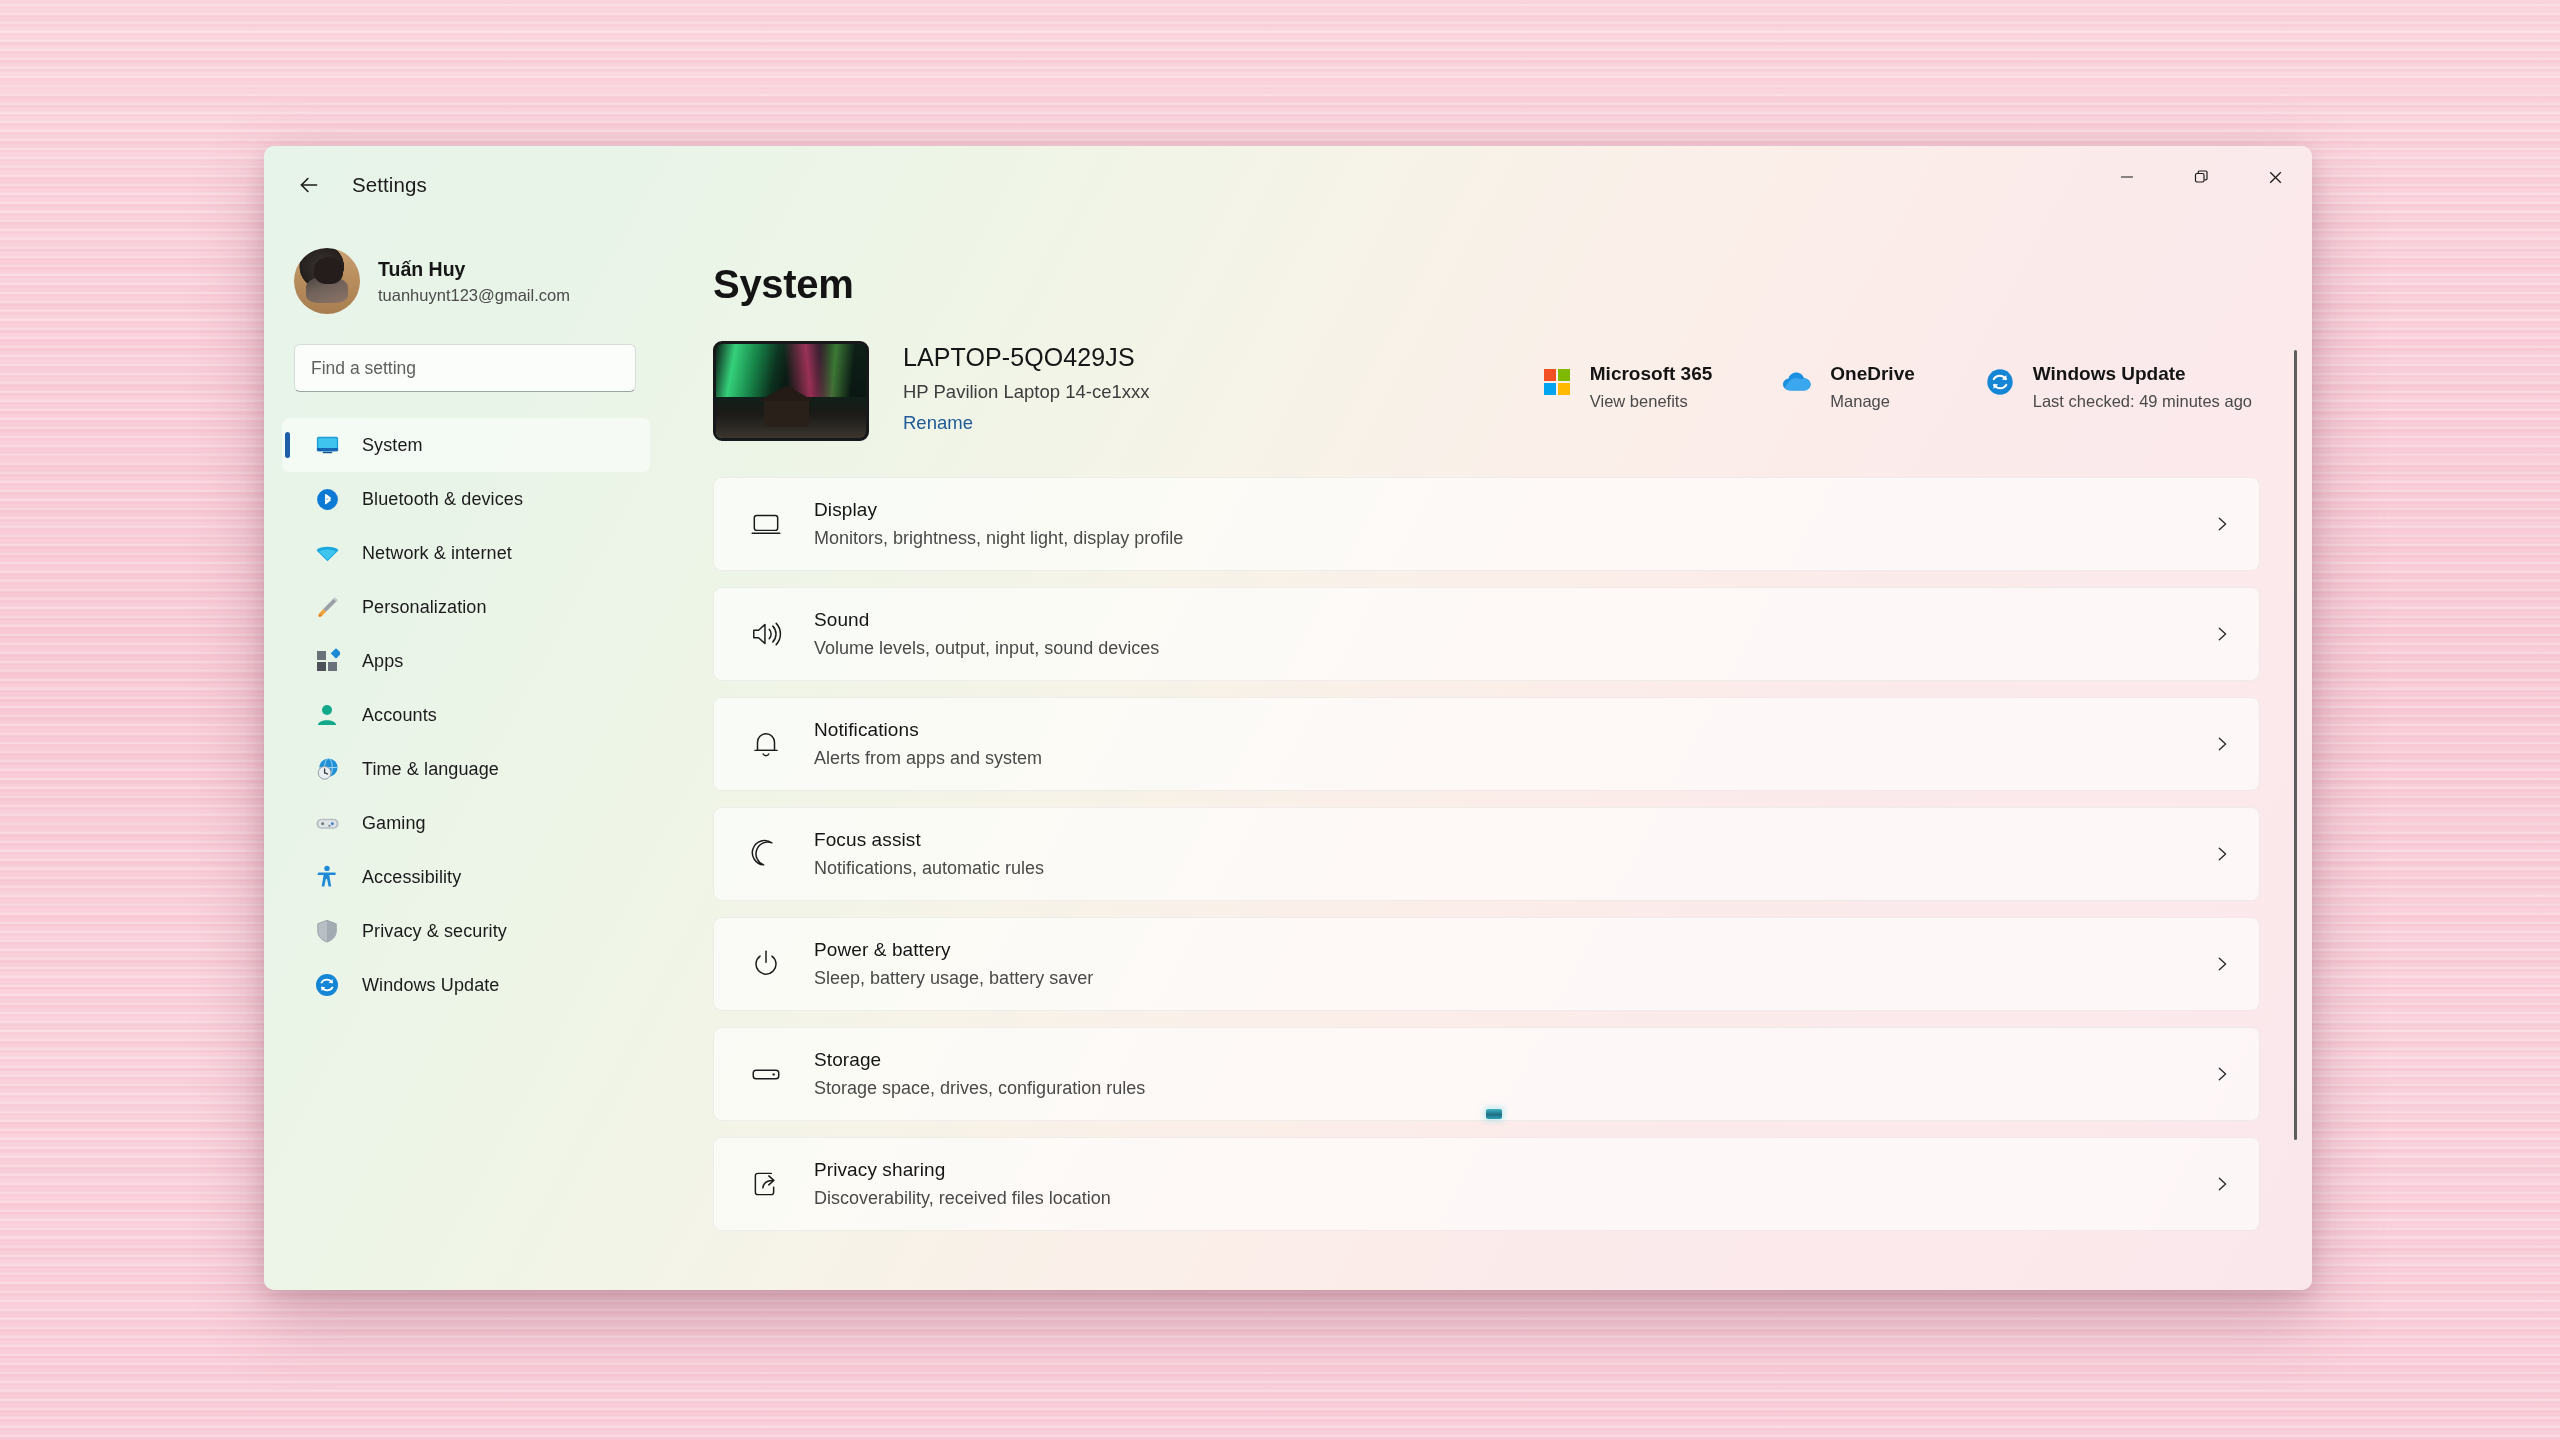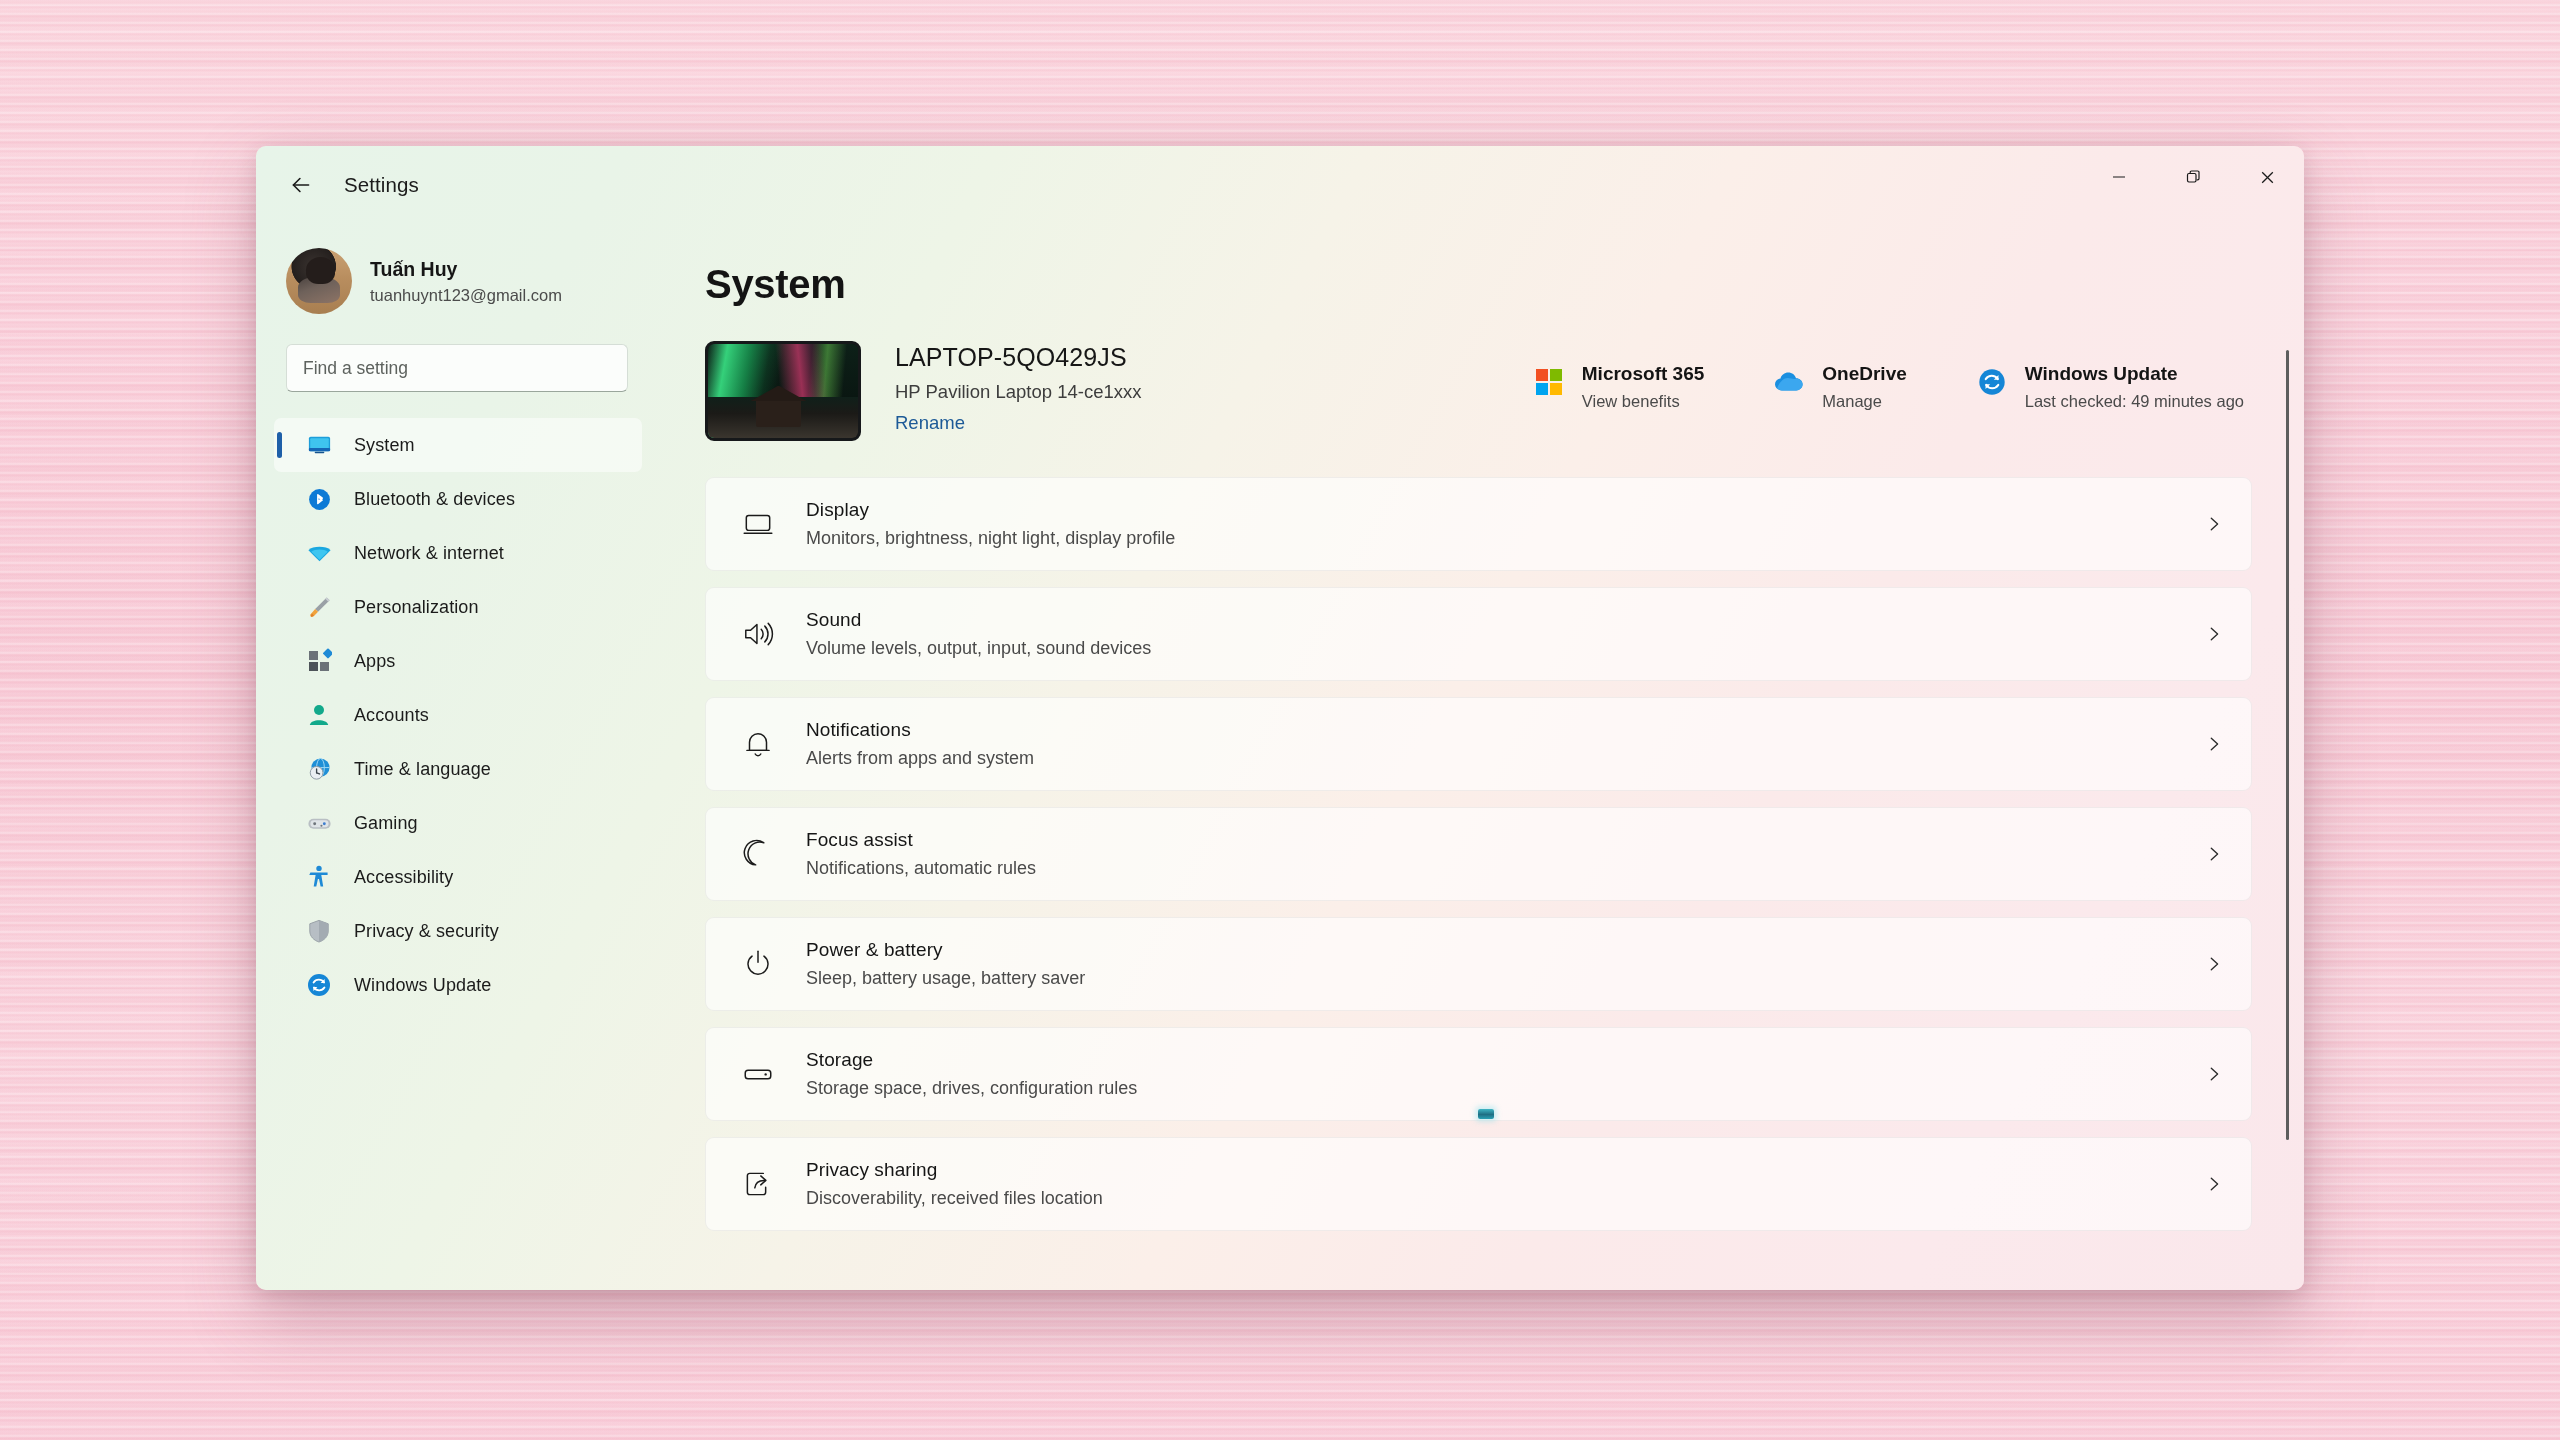--- a/index.html
+++ b/index.html
@@ -29,21 +29,21 @@
         rgba(255,255,255,0.0) 14px,
         rgba(236,160,178,0.16) 27px,
         rgba(255,255,255,0.0) 41px
       ),
       linear-gradient(180deg,#fbd9e1 0%, #fad2dd 22%, #f8ccd8 48%, #fad5df 72%, #f9cfdb 100%);
   }
 
   
   #window {
     position: absolute;
-    left: 256px; top: 146px;
+    left: 264px; top: 146px;
     width: 2048px; height: 1144px;
     border-radius: 10px;
     overflow: hidden;
     background:
       linear-gradient(118deg,
         #e7f4e9 0%,
         #e9f4e8 14%,
         #eef5e7 28%,
         #f6f3e8 42%,
         #fbefe9 56%,

